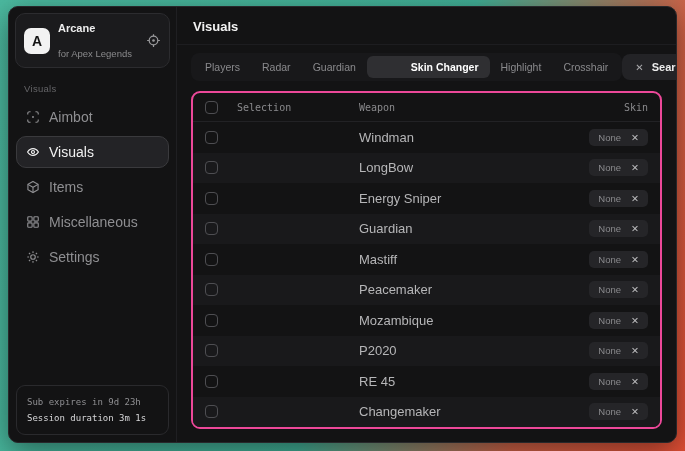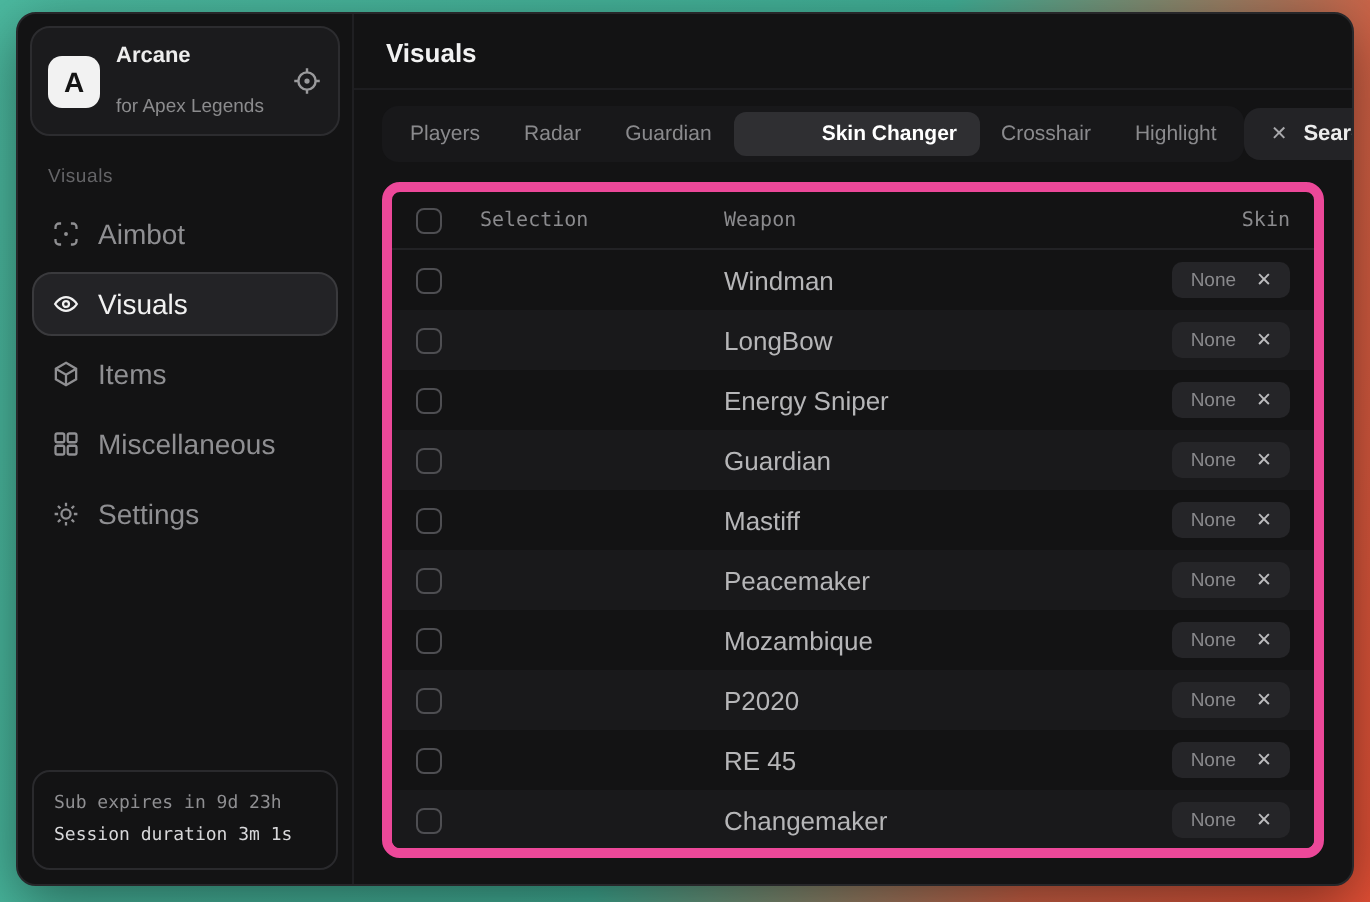--- a/index.html
+++ b/index.html
@@ -35,21 +35,21 @@
   .main { flex:1; display:flex; flex-direction:column; min-width:0; }
   .main-header { padding:12px 16px 10px 16px; border-bottom:1px solid #1d1d20; }
   .main-title { font-size:13px; font-weight:bold; color:#f2f2f2; }
   .toolbar { display:flex; align-items:center; justify-content:space-between; padding:8px 14px 6px 14px; }
   .tabs { display:flex; align-items:center; background:#18181a; border-radius:8px; padding:3px; }
   .tab { padding:5px 11px; font-size:10.5px; color:#8a8a8d; border-radius:6px; cursor:pointer; white-space:nowrap; }
   .tab.active { background:#2f2f32; color:#ffffff; font-weight:bold;padding-left:44px; }
   .search-btn { display:flex; align-items:center; gap:8px; background:#232326; border:none; border-radius:8px; padding:7px 13px; color:#ececec; font-size:11px; font-weight:bold; font-family:"Liberation Sans", sans-serif; cursor:pointer; }
   .search-x { color:#a9a9ac; font-size:10px; font-weight:normal; }
   
-  .table { margin:4px 14px 13px 14px; border:5px solid #ec4899; border-radius:9px; overflow:hidden; flex:1; display:flex; flex-direction:column; }
+  .table { margin:4px 14px 13px 14px; border:2px solid #ec4899; border-radius:9px; overflow:hidden; flex:1; display:flex; flex-direction:column; }
   .t-head, .t-row { display:grid; grid-template-columns:32px 122px 1fr 112px; align-items:center; padding:0 12px; }
   .t-head { height:29px; font-family:"DejaVu Sans Mono", monospace; font-size:10px; color:#8a8a8d; border-bottom:1px solid #222225; flex:0 0 29px; }
   .th-skin { justify-self:end; }
   .t-body { display:flex; flex-direction:column; flex:1; }
   .t-row { flex:1; min-height:30px; }
   .t-row:nth-child(even) { background:#19191b; }
   .checkbox { width:13px; height:13px; border:1.5px solid #4e4e52; border-radius:4px; cursor:pointer; }
   .weapon { grid-column:3; font-size:13px; color:#b6b6b8; }
   .badge { grid-column:4; justify-self:end; display:flex; align-items:center; gap:10px; background:#252528; border-radius:5px; padding:3px 9px; cursor:pointer; }
   .badge-val { font-size:9.5px; color:#8a8a8d; }
@@ -139,22 +139,22 @@
     <div class="main-header">
       <div class="main-title">Visuals</div>
     </div>
 
     <div class="toolbar">
       <div class="tabs" id="tab-bar">
           <span class="tab">Players</span>
           <span class="tab">Radar</span>
           <span class="tab">Guardian</span>
           <span class="tab active">Skin Changer</span>
+          <span class="tab">Highlight</span>
           <span class="tab">Crosshair</span>
-          <span class="tab">Highlight</span>
         </div>
       <button class="search-btn">
         <span class="search-x">✕</span>
         <span>Search</span>
       </button>
     </div>
 
     <div class="table">
       <div class="t-head">
         <span class="checkbox"></span>

